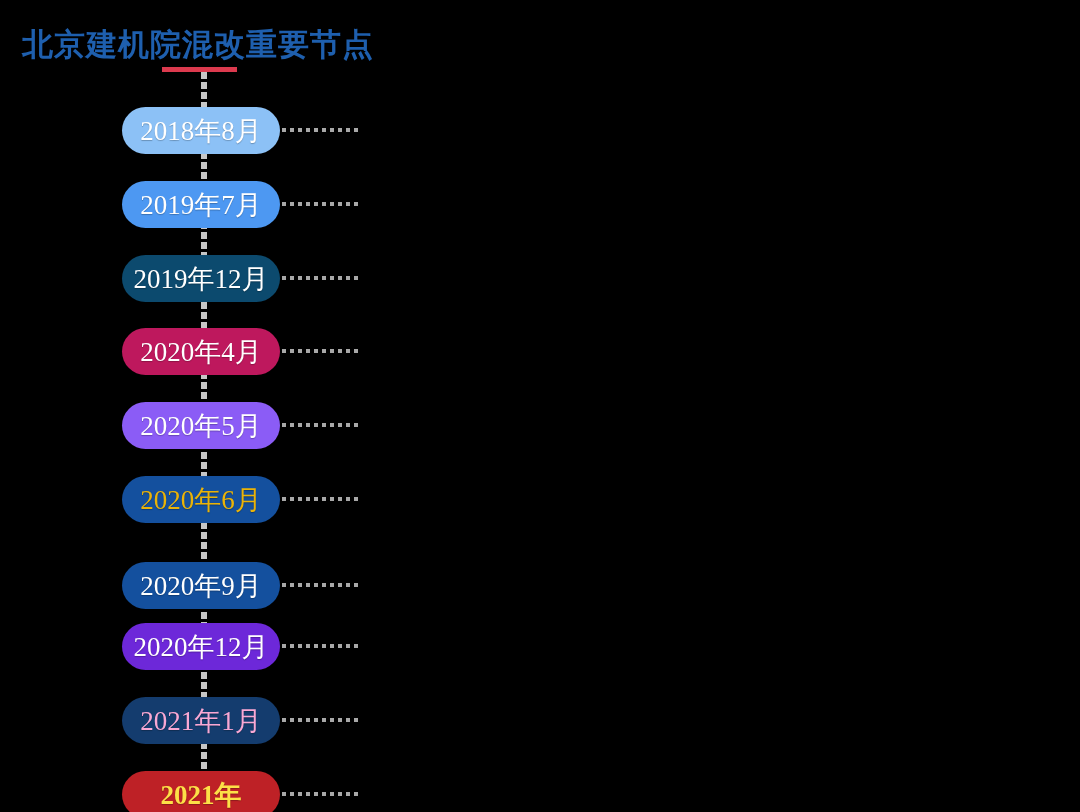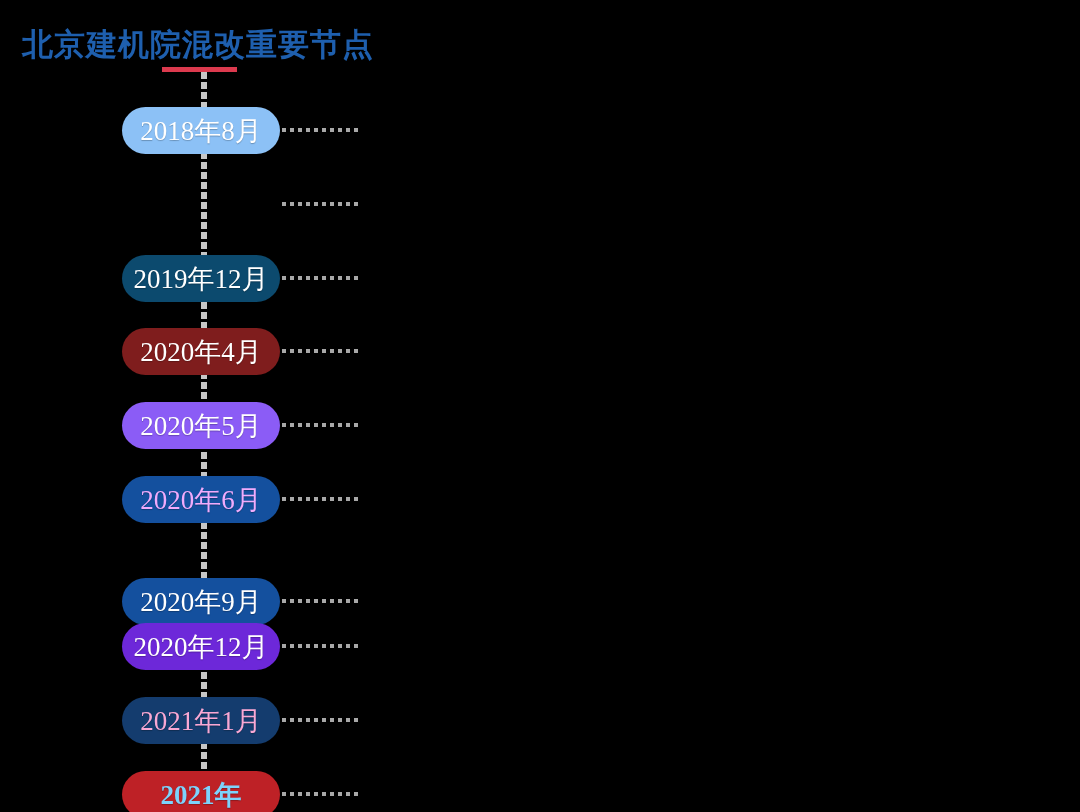--- a/index.html
+++ b/index.html
@@ -85,64 +85,67 @@
   <div class="timeline">
 
   <div class="node" style="top: 89px;">
       <div class="connector"></div>
       <div class="pill" style="background: rgb(140, 193, 246);">
         <span class="pill-label" style="color: rgb(255, 255, 255);">2018年8月</span>
       </div>
     </div>
       <div class="node" style="top: 163px;">
       <div class="connector"></div>
+      <div class="pill" style="background: rgb(77, 152, 242);">
+        <span class="pill-label" style="color: rgb(255, 255, 255);">2019年7月</span>
+      </div>
     </div>
       <div class="node" style="top: 237px;">
       <div class="connector"></div>
       <div class="pill" style="background: #0c4a6e;">
         <span class="pill-label" style="color: rgb(255, 255, 255);">2019年12月</span>
       </div>
     </div>
       <div class="node" style="top: 310px;">
       <div class="connector"></div>
-      <div class="pill" style="background: #7f1d1d;">
+      <div class="pill" style="background: #be185d;">
         <span class="pill-label" style="color: rgb(255, 255, 255);">2020年4月</span>
       </div>
     </div>
       <div class="node" style="top: 384px;">
       <div class="connector"></div>
       <div class="pill" style="background: #8b5cf6;">
         <span class="pill-label" style="color: rgb(255, 255, 255);">2020年5月</span>
       </div>
     </div>
       <div class="node" style="top: 458px;">
       <div class="connector"></div>
       <div class="pill" style="background: rgb(20, 80, 158);">
-        <span class="pill-label" style="color: #f0abfc;">2020年6月</span>
+        <span class="pill-label" style="color: #eab308;">2020年6月</span>
       </div>
     </div>
-      <div class="node" style="top: 560px;">
+      <div class="node" style="top: 544px;">
       <div class="connector"></div>
       <div class="pill" style="background: rgb(20, 80, 158);">
         <span class="pill-label" style="color: rgb(255, 255, 255);">2020年9月</span>
       </div>
     </div>
       <div class="node" style="top: 605px;">
       <div class="connector"></div>
       <div class="pill" style="background: #6d28d9;">
         <span class="pill-label" style="color: rgb(255, 255, 255);">2020年12月</span>
       </div>
     </div>
       <div class="node" style="top: 679px;">
       <div class="connector"></div>
       <div class="pill" style="background: rgb(20, 60, 110);">
         <span class="pill-label" style="color: #f9a8d4; text-align: right;">2021年1月</span>
       </div>
     </div>
       <div class="node bold" style="top: 753px;">
       <div class="connector"></div>
       <div class="pill" style="background: rgb(190, 33, 38);">
-        <span class="pill-label" style="color: #7dd3fc;">2021年</span>
+        <span class="pill-label" style="color: #fde047;">2021年</span>
       </div>
     </div>
     </div>
 
 </div>
 
 </body></html>

